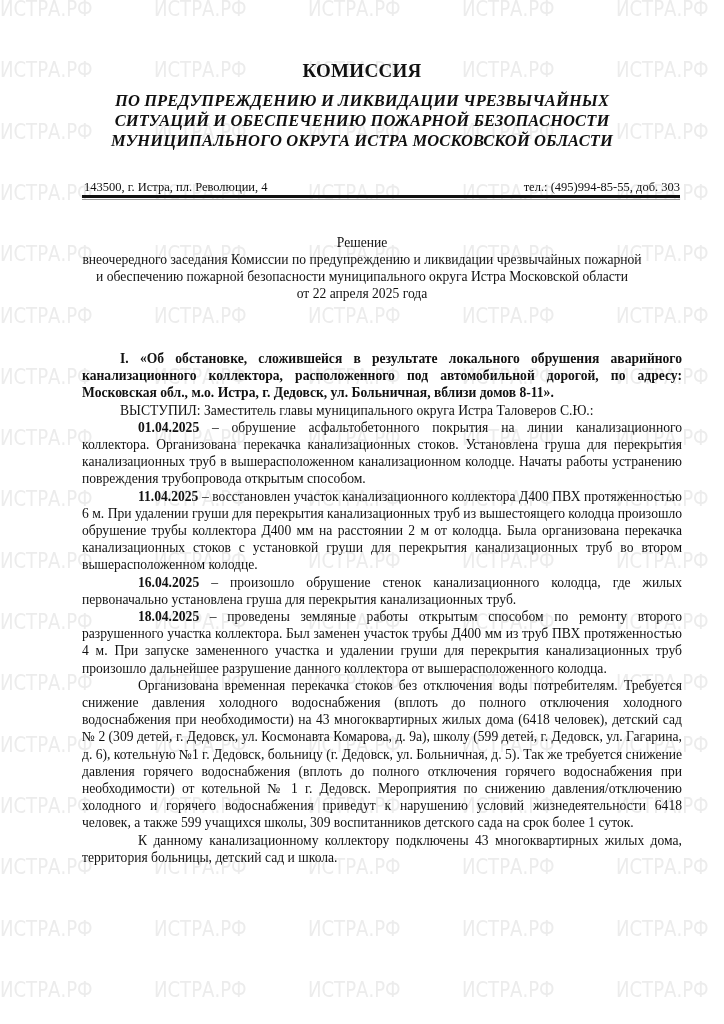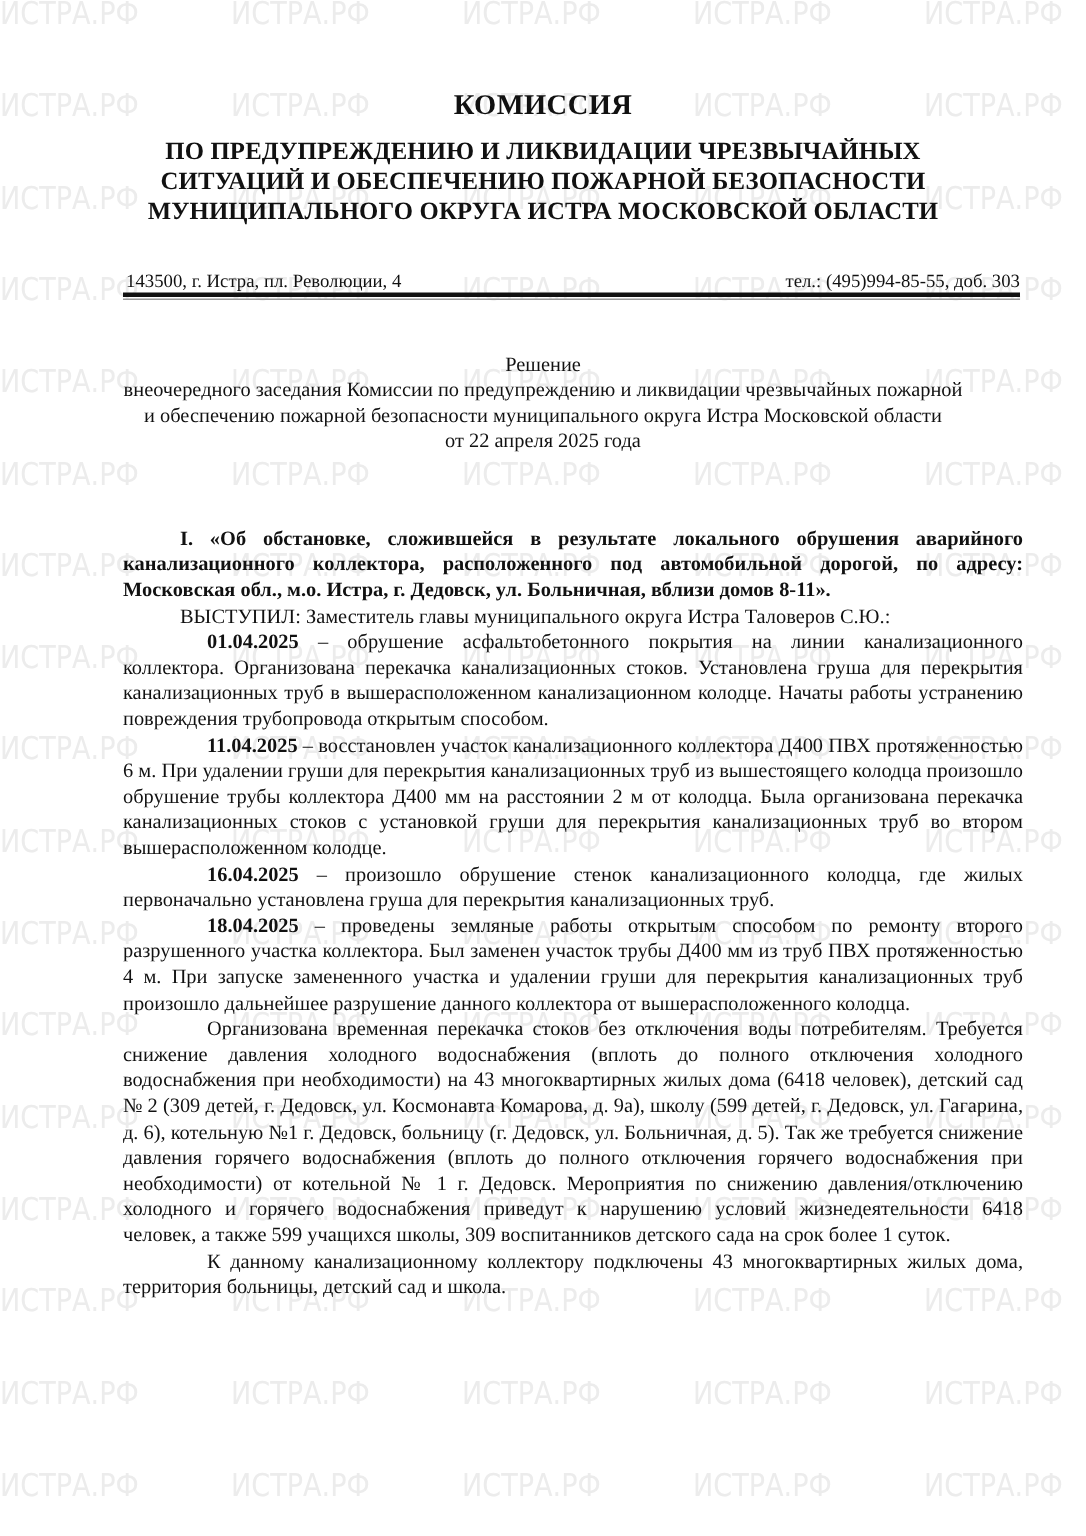--- a/index.html
+++ b/index.html
@@ -12,21 +12,21 @@
       position: absolute; font-family: "DejaVu Sans", "Liberation Sans", sans-serif;
       font-size: 21px; color: #ececec; letter-spacing: 0px; white-space: nowrap;
       transform: scaleX(0.86); transform-origin: left top;
     }
     .content { position: absolute; left: 0; top: 0; width: 724px; z-index: 1; }
     .hdr {
       position: absolute; left: 0; width: 724px; text-align: center; font-weight: bold;
       font-family: "Liberation Serif", serif; color: #111;
     }
     .hdr-title { top: 60px; font-size: 19px; letter-spacing: 0.3px; }
-    .hdr-sub { font-size: 16.5px; letter-spacing: 0.1px; }
+    .hdr-sub { font-size: 16.5px; letter-spacing: 0.1px; font-style: italic; }
     .hdr-sub.l1 { top: 91px; }
     .hdr-sub.l2 { top: 111px; }
     .hdr-sub.l3 { top: 131px; }
     .addr-row { position: absolute; left: 84px; top: 180px; width: 596px; font-size: 12.5px; }
     .addr-left { position: absolute; left: 0; top: 0; }
     .addr-right { position: absolute; right: 0; top: 0; }
     .rule-thick { position: absolute; left: 82px; top: 195px; width: 598px; height: 3px; background: #111; }
     .rule-thin { position: absolute; left: 82px; top: 199px; width: 598px; height: 1px; background: #9a9a9a; }
     .decision { position: absolute; left: 0; width: 724px; text-align: center; font-size: 13.6px; line-height: 17px; }
     .body-text {

